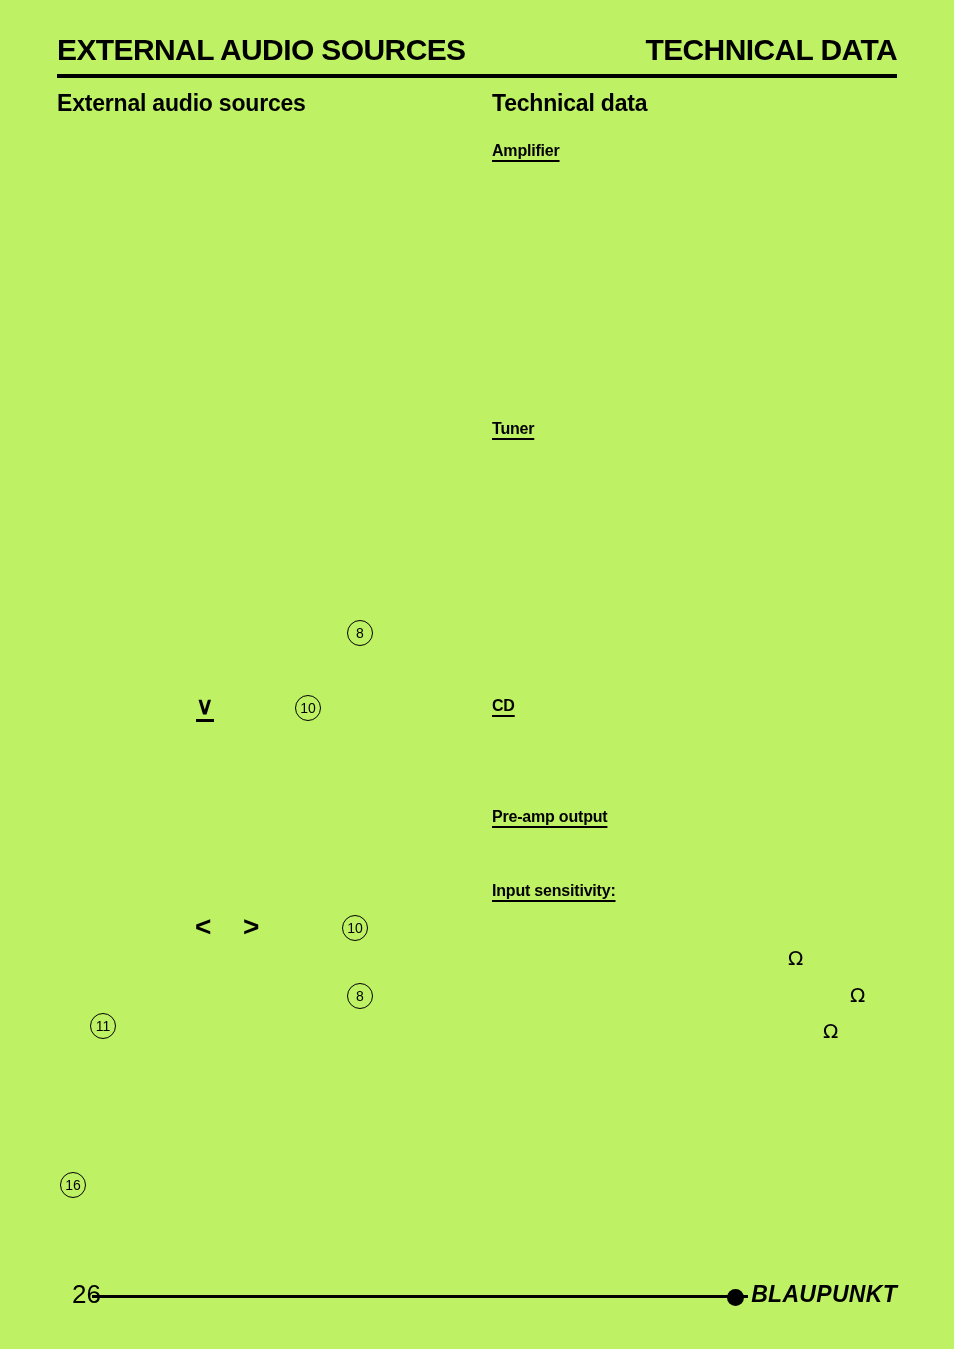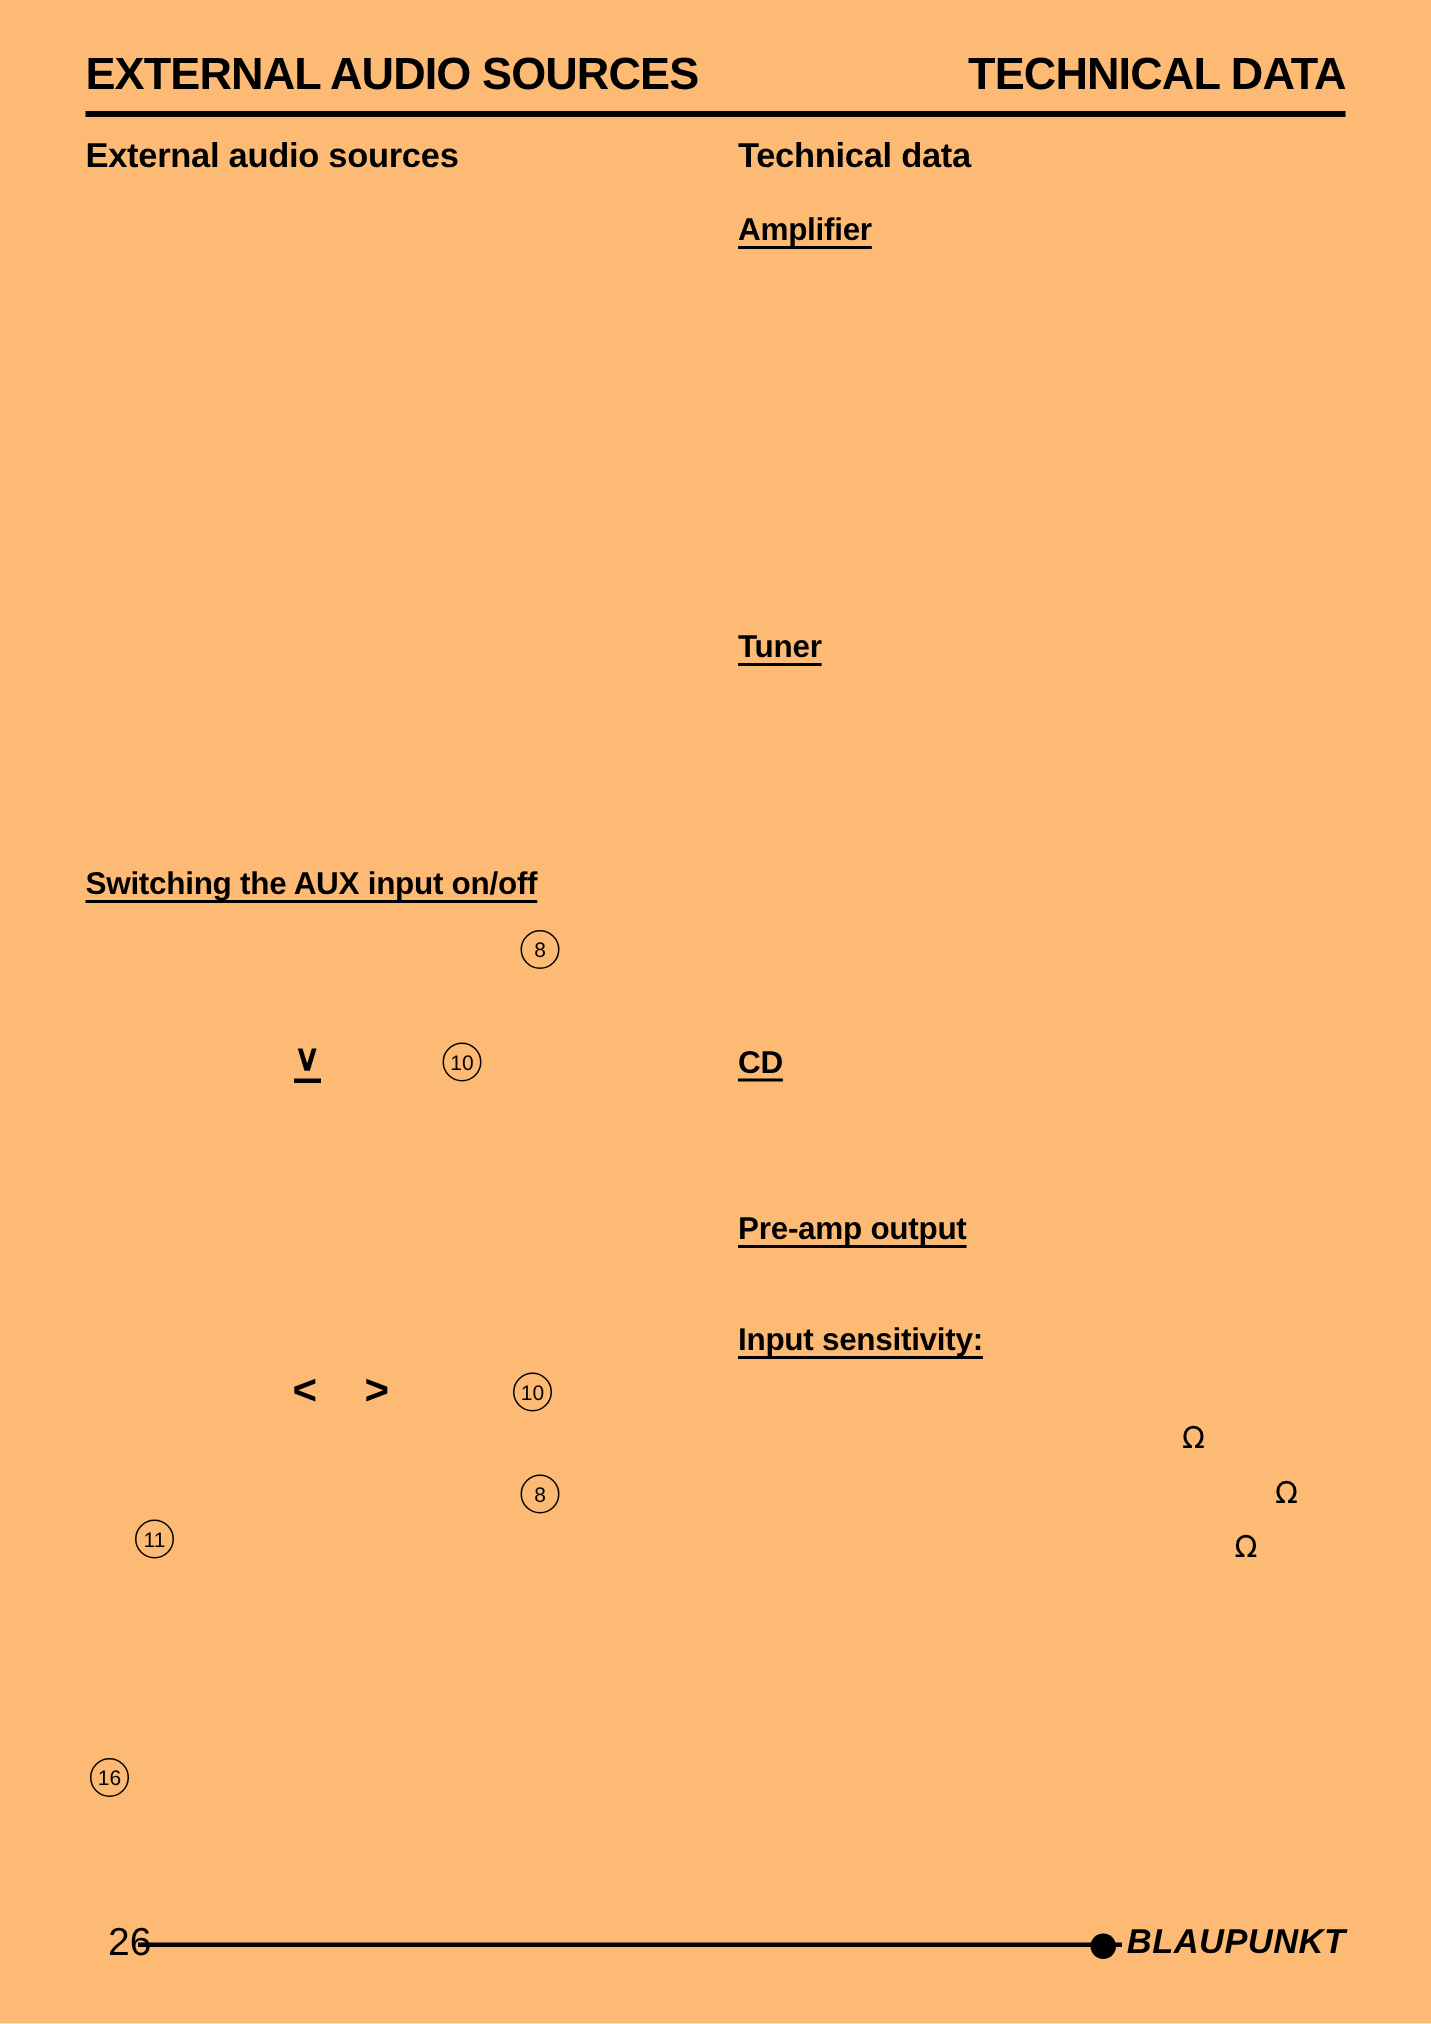--- a/index.html
+++ b/index.html
@@ -9,21 +9,21 @@
     background: #ffffff;
   }
   body {
     font-family: "Liberation Sans", sans-serif;
     color: #000000;
   }
   .page {
     position: relative;
     width: 954px;
     height: 1349px;
-    background: #fdba74;
+    background: #bef264;
     overflow: hidden;
   }
 
   
   .runhead {
     position: absolute;
     left: 57px;
     top: 33px;
     width: 840px;
     height: 40px;
@@ -62,21 +62,21 @@
     font-weight: bold;
     letter-spacing: -0.2px;
     white-space: nowrap;
   }
   .col-title.left  { left: 57px;  top: 90px; }
   .col-title.right { left: 492px; top: 90px; }
 
   
   .subhead {
     position: absolute;
-    font-size: 21px;
+    font-size: 16px;
     font-weight: bold;
     letter-spacing: -0.2px;
     white-space: nowrap;
     text-decoration: underline;
     text-underline-offset: 4px;
     text-decoration-thickness: 2px;
   }
 
   
   .callout {
@@ -161,21 +161,20 @@
 
   <div class="runhead">
     <div class="runhead-left">EXTERNAL AUDIO SOURCES</div>
     <div class="runhead-right">TECHNICAL DATA</div>
   </div>
   <div class="runhead-rule"></div>
 
   <div class="col-title left">External audio sources</div>
   <div class="col-title right">Technical data</div>
 
-  <div class="subhead" style="left:57px; top:578px;">Switching the AUX input on/off</div>
 
   <div class="glyph down" style="left:196px; top:694px;">∨</div>
   <div class="glyph" style="left:195px; top:913px;">&lt;</div>
   <div class="glyph" style="left:243px; top:913px;">&gt;</div>
 
   <div class="callout" style="left:347px; top:620px;">8</div>
   <div class="callout" style="left:295px; top:695px;">10</div>
   <div class="callout" style="left:342px; top:915px;">10</div>
   <div class="callout" style="left:347px; top:983px;">8</div>
   <div class="callout" style="left:90px; top:1013px;">11</div>

